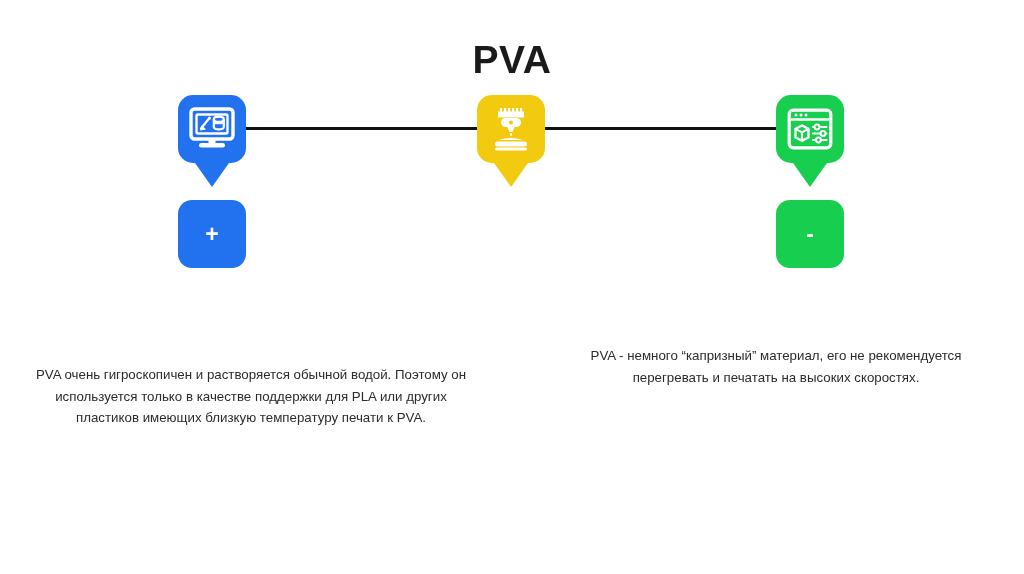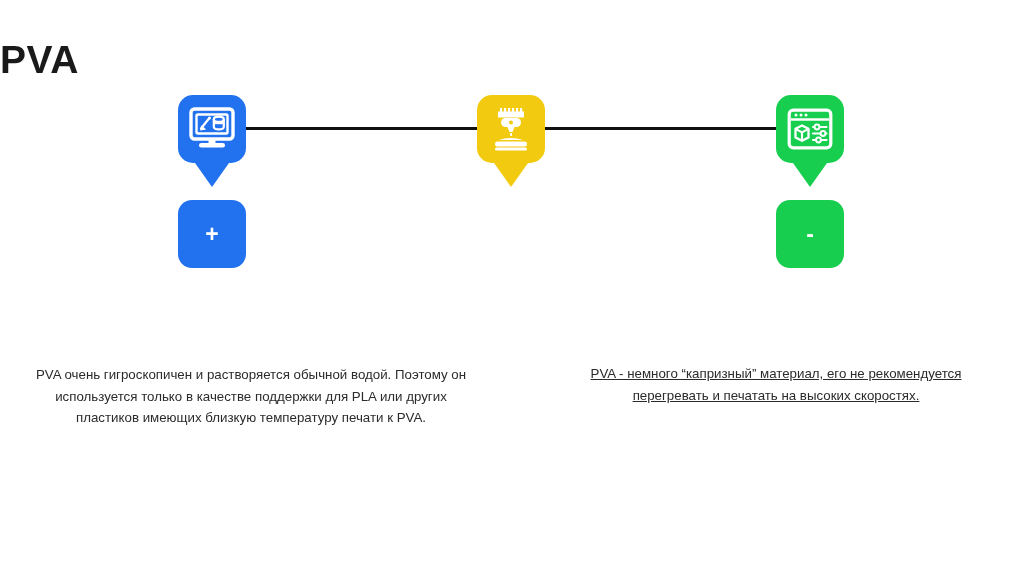--- a/index.html
+++ b/index.html
@@ -15,21 +15,21 @@
     font-family: "Liberation Sans", sans-serif;
     color: #231f20;
   }
 
   
   .title {
     position: absolute;
     left: 0;
     top: 40px;
     width: 1024px;
-    text-align: left;
+    text-align: center;
     font-size: 39px;
     font-weight: bold;
     letter-spacing: 0.5px;
     color: #1a1a1a;
     line-height: 1;
   }
 
   
   .connector {
     position: absolute;
@@ -92,21 +92,21 @@
 
   
   .caption {
     position: absolute;
     text-align: center;
     font-size: 13.3px;
     line-height: 1.62;
     color: #2b2b2b;
   }
   .caption.left  { left: 28px;  top: 364px; width: 446px; }
-  .caption.right { left: 556px; top: 363px; width: 440px; text-decoration: underline; }
+  .caption.right { left: 556px; top: 345px; width: 440px; }
 </style>
 </head>
 <body>
 
 <div class="title">PVA</div>
 
 <div class="connector seg1"></div>
 <div class="connector seg2"></div>
 
 <div class="node n1">

